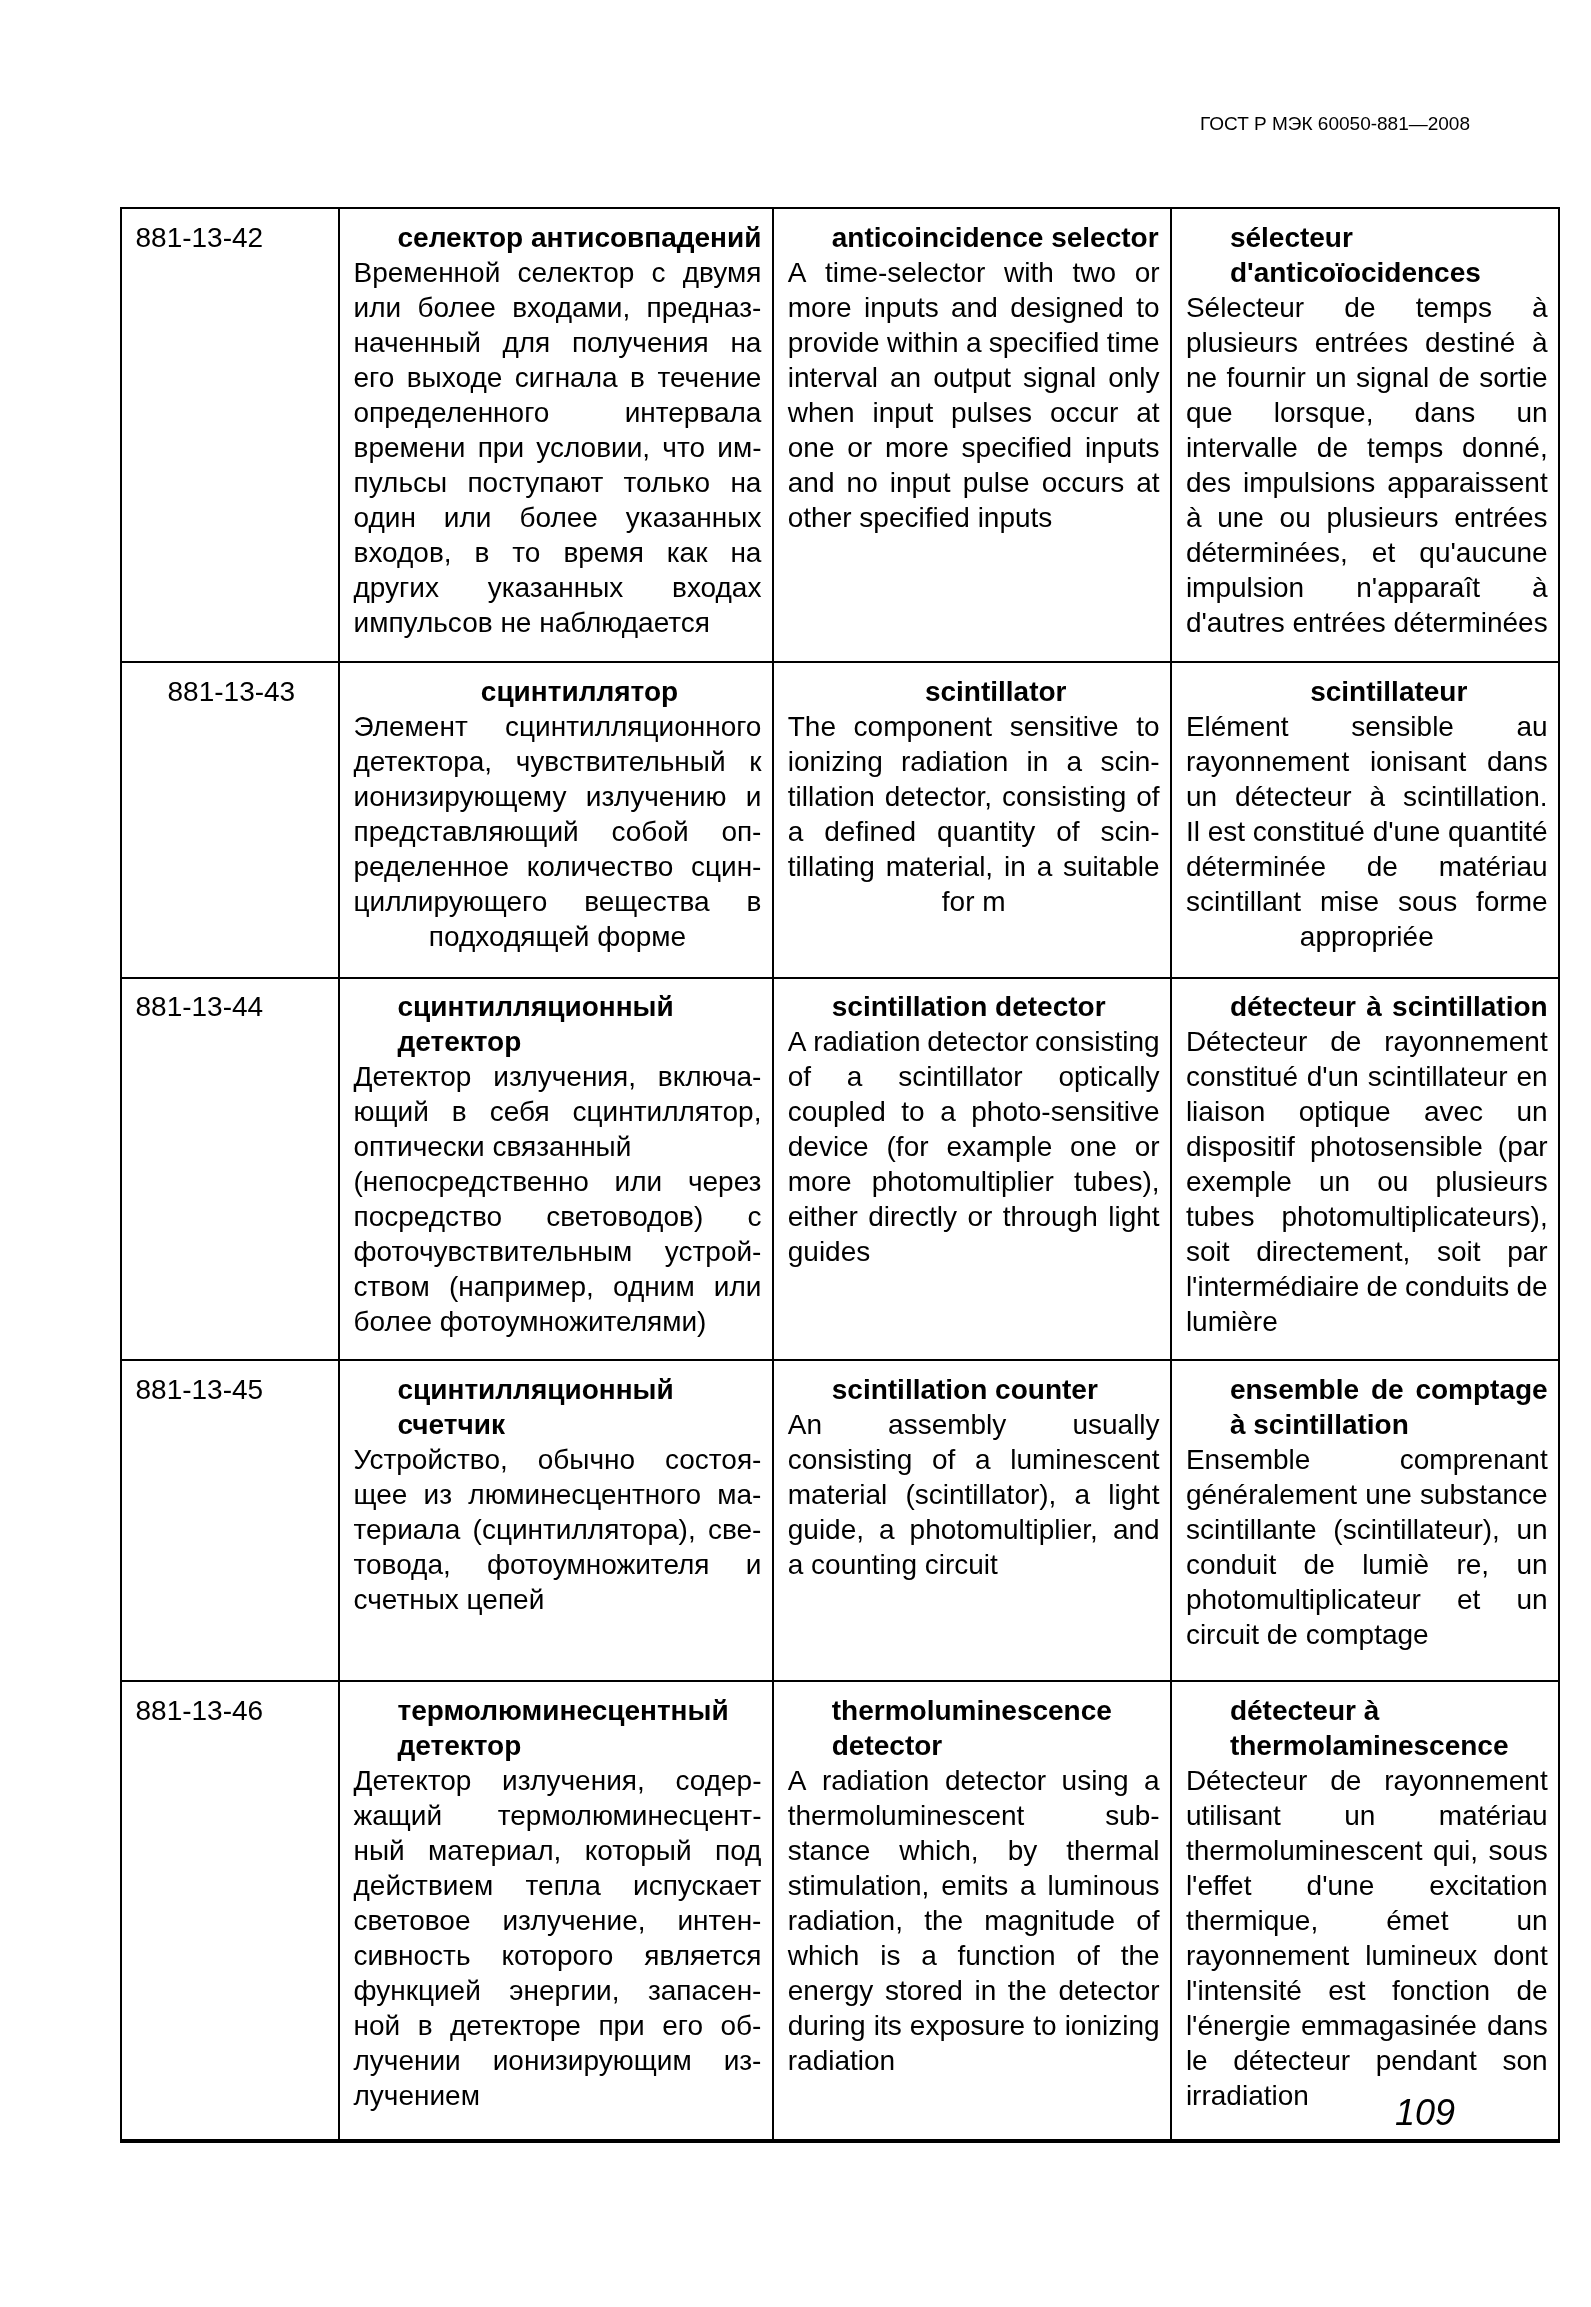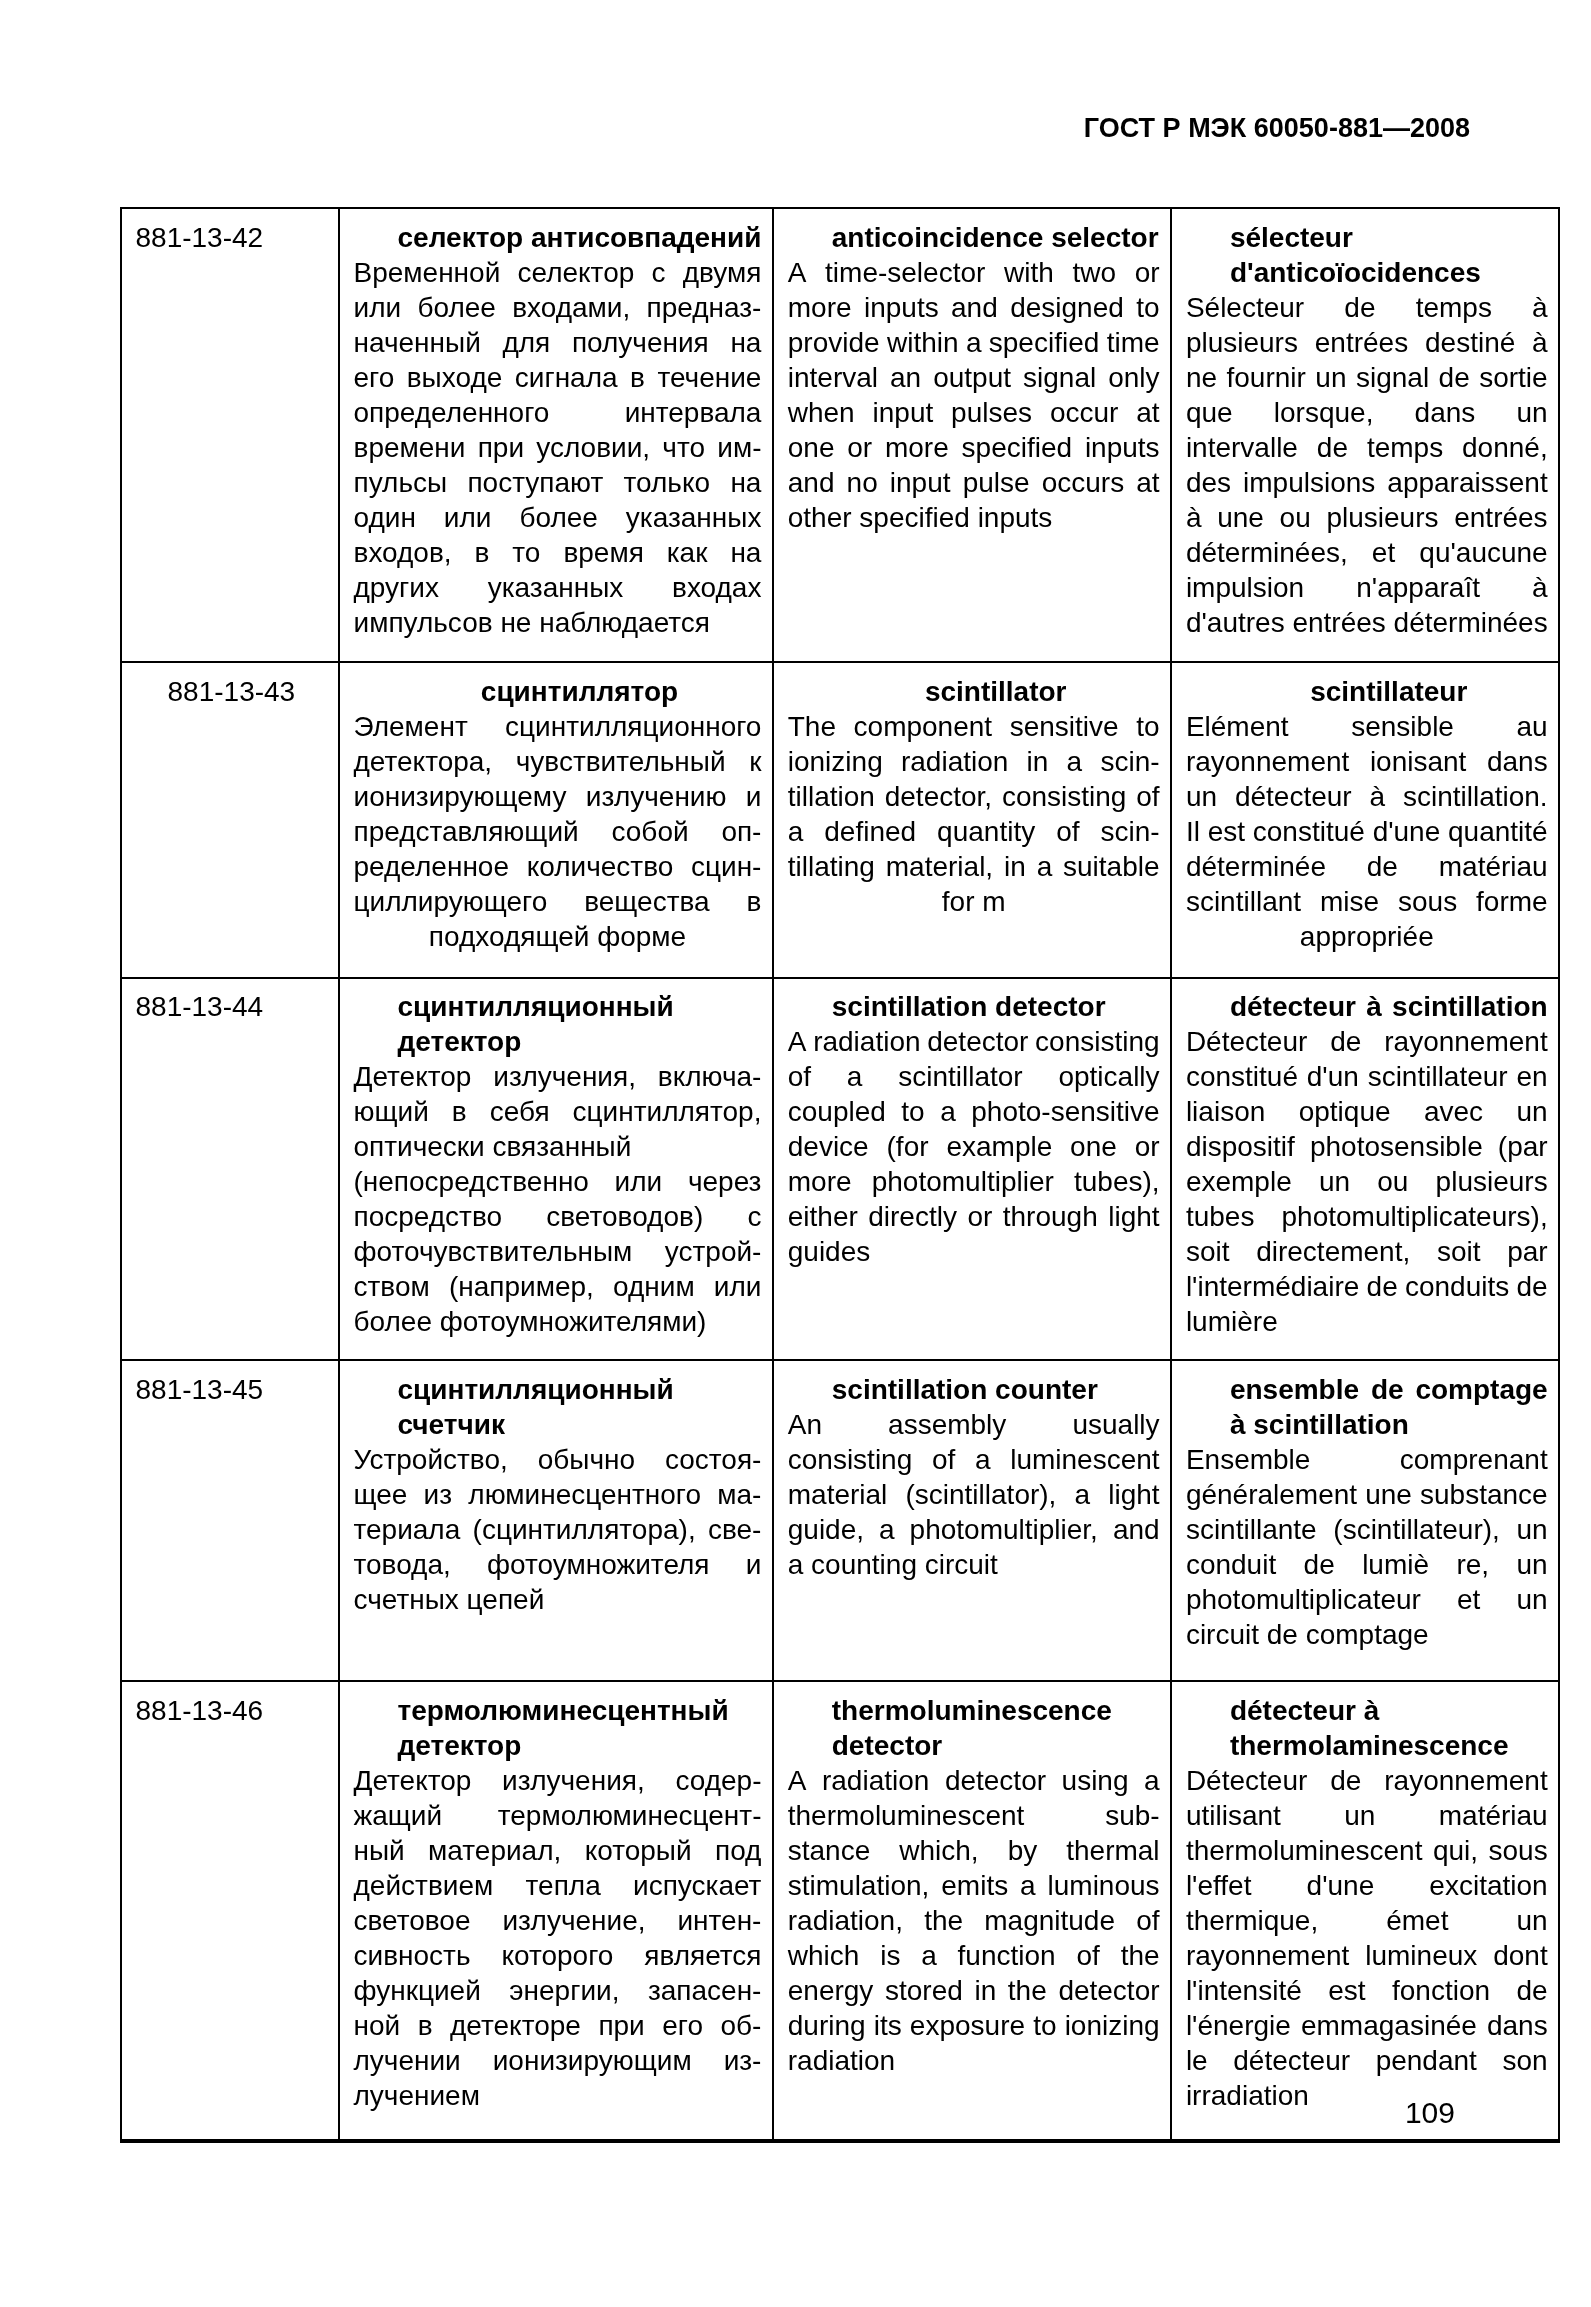--- a/index.html
+++ b/index.html
@@ -11,22 +11,22 @@
     position: relative;
     width: 1591px;
     height: 2307px;
     font-family: "Liberation Sans", sans-serif;
     color: #000000;
   }
   .doc-header {
     position: absolute;
     top: 113px;
     right: 121px;
-    font-size: 27px;
-    font-weight: bold;
+    font-size: 19px;
+    font-weight: normal;
     white-space: nowrap;
   }
   table.term-table {
     position: absolute;
     left: 120px;
     top: 207px;
     border-collapse: collapse;
     table-layout: fixed;
   }
   table.term-table td {
@@ -56,22 +56,23 @@
     display: flex;
     justify-content: space-between;
     column-gap: 6.7px;
     white-space: normal;
   }
   .jline span { white-space: nowrap; }
   .page-number {
     position: absolute;
     top: 2096px;
     right: 136px;
-    font-size: 30px;
+    font-size: 36px;
     line-height: 34px;
+    font-style: italic;
   }
 </style>
 </head>
 <body>
 
 <div class="doc-header">ГОСТ Р МЭК 60050-881—2008</div>
 
 <table class="term-table">
   <colgroup>
     <col style="width:218px">

